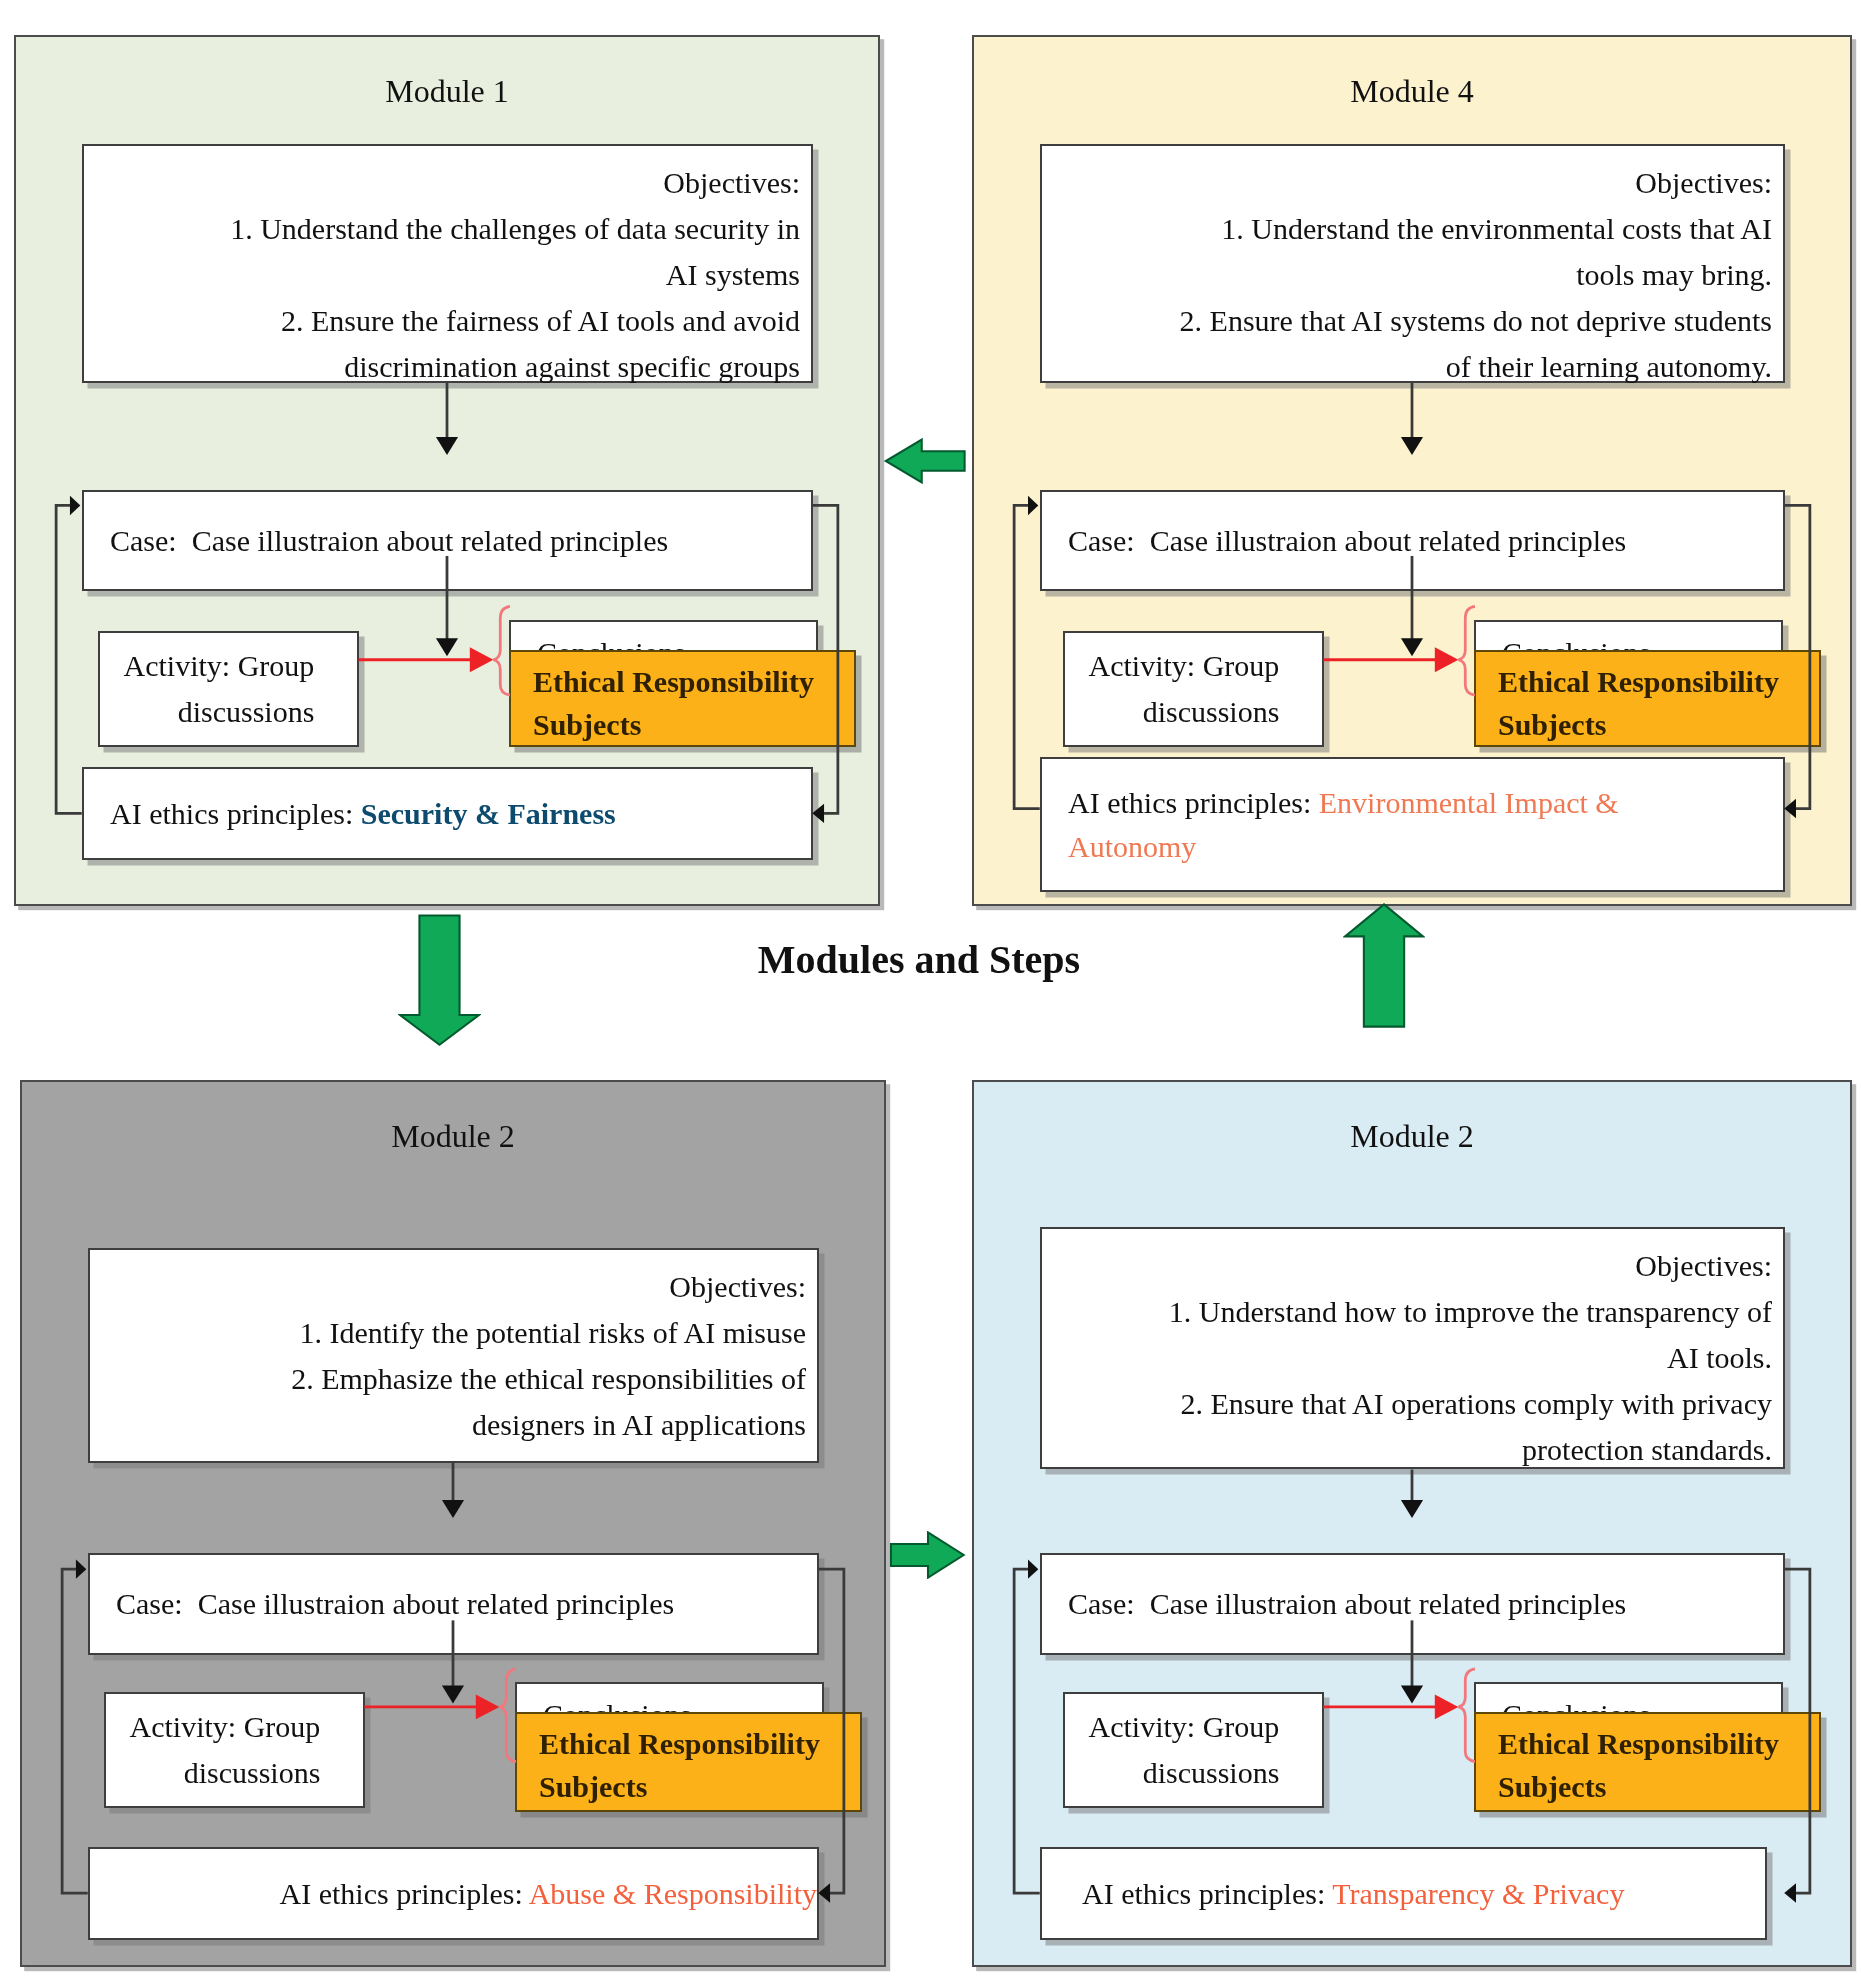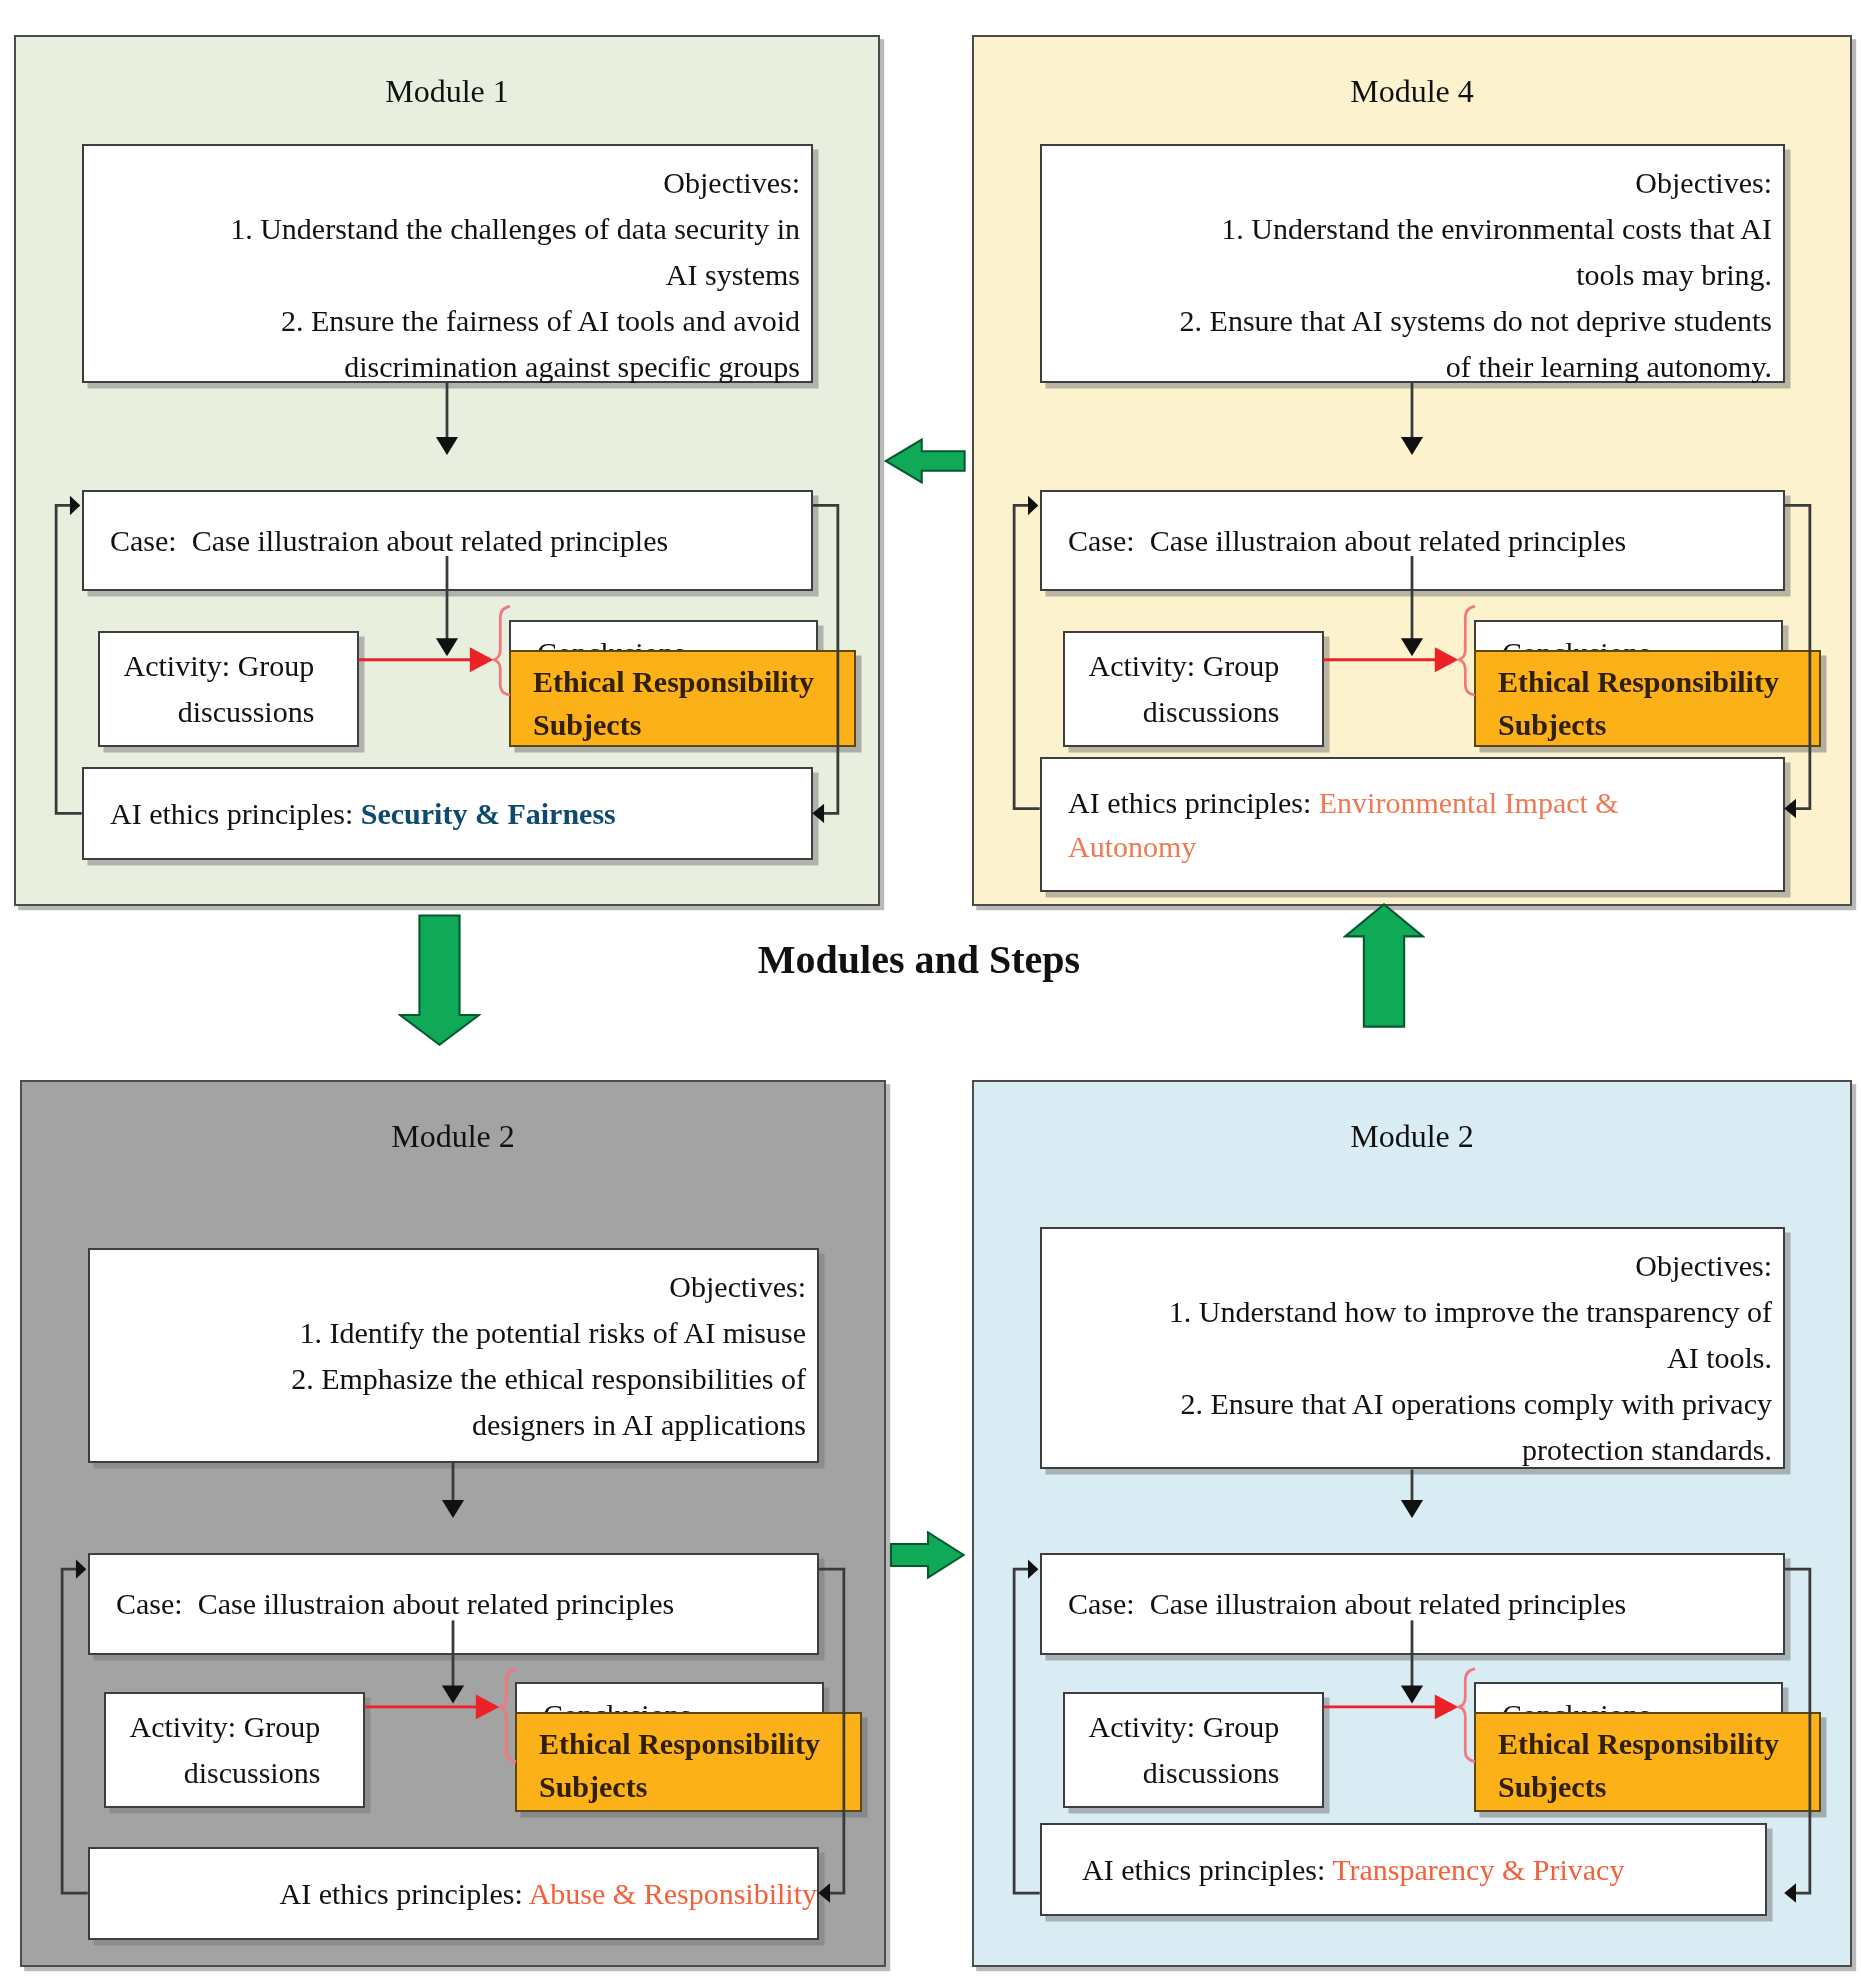--- a/index.html
+++ b/index.html
@@ -42,21 +42,21 @@
   .panel-m3 .objectives{left:66px;top:145px;width:745px;height:242px;}
   .panel-m2 .casebox,.panel-m3 .casebox{top:436px;height:102px;}
   .panel-m2 .casebox{left:66px;width:731px;}.panel-m3 .casebox{left:66px;width:745px;}
   .panel-m2 .activity{left:82px;top:581px;width:261px;height:116px;}
   .panel-m3 .activity{left:89px;top:581px;width:261px;height:116px;}
   .panel-m2 .conclusions{left:493px;top:554px;width:309px;height:66px;}
   .panel-m3 .conclusions{left:500px;top:554px;width:309px;height:66px;}
   .panel-m2 .ers{left:493px;top:630px;width:347px;height:100px;}
   .panel-m3 .ers{left:500px;top:630px;width:347px;height:100px;}
   .panel-m2 .principles{left:66px;top:765px;width:731px;height:93px;justify-content:flex-end;}
-  .panel-m3 .principles{left:66px;top:741px;width:727px;height:93px;padding-left:40px;}
+  .panel-m3 .principles{left:66px;top:765px;width:727px;height:93px;padding-left:40px;}
   .overlay{position:absolute;left:0;top:0;width:100%;height:100%;pointer-events:none;}
   .figure-title{position:absolute;left:642px;top:936px;width:554px;text-align:center;font-size:40px;font-weight:bold;}
   .garrow{position:absolute;}
   .garrow polygon{fill:#0FA957;stroke:#045A2E;stroke-width:3;}
   .k-line{stroke:#3a3a3a;stroke-width:4;fill:none;}
   .k-head{fill:#111;}
   .r-line{stroke:#EC2227;stroke-width:4;fill:none;}
   .r-head{fill:#EC2227;}
   .r-brace{stroke:#F2787E;stroke-width:4;fill:none;}
 </style>

